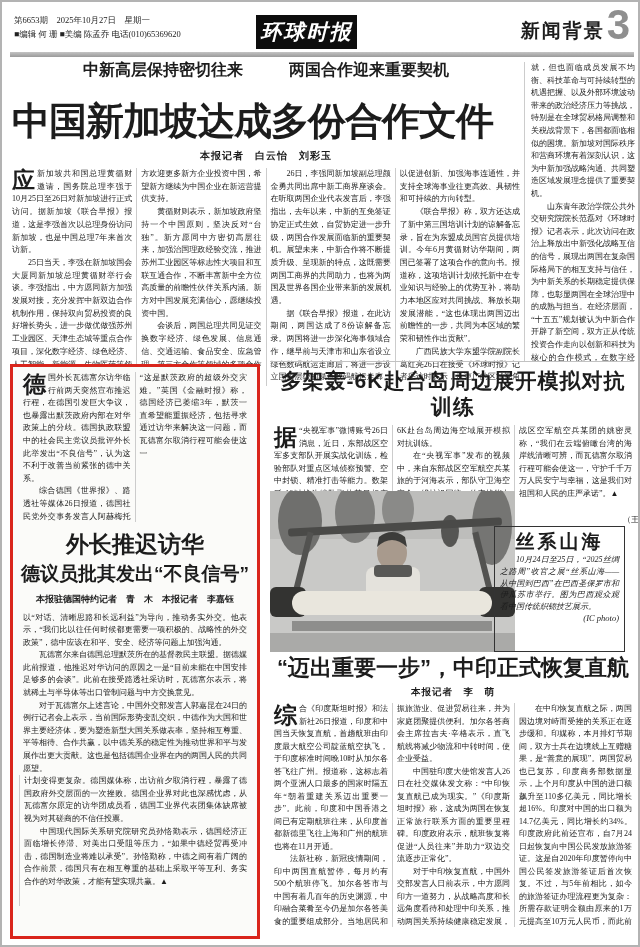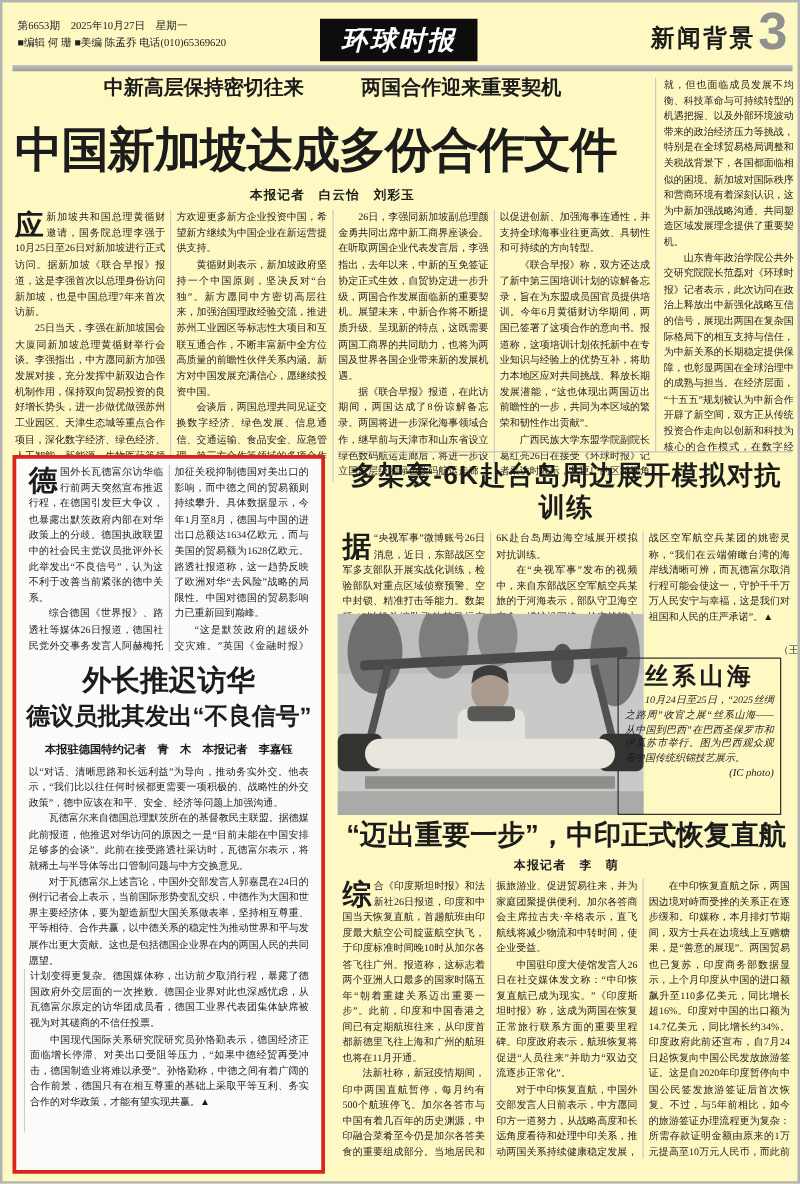--- a/index.html
+++ b/index.html
@@ -1,26 +1,26 @@
 <!DOCTYPE html>
 <html lang="zh"><head>
 <meta charset="utf-8">
 <style>
   html,body{margin:0;padding:0;background:#ddd;}
-  .page{position:relative;width:640px;height:947px;margin:0 auto;background:#fef9c3;
+  .page{position:relative;width:640px;height:947px;margin:0 auto;background:#ffffff;
         border:2px solid #b3b3b3;box-sizing:border-box;overflow:hidden;
         font-family:"Liberation Serif",serif;color:#1c1c1c;}
   .abs{position:absolute;}
   p{margin:0;text-indent:2em;}
   .cont > p:first-child{text-indent:0;}
   .just{text-align:justify;}
 
   
   .hdr-left{left:12px;top:11px;font-size:8.5px;line-height:14px;color:#222;}
-  .masthead{left:254px;top:13px;width:126px;height:34px;background:#0d0d0d;color:#fff;
+  .masthead{left:254px;top:13px;width:101px;height:34px;background:#0d0d0d;color:#fff;
             display:flex;align-items:center;justify-content:center;
             font-family:Liberation Mono, monospace;font-weight:700;font-size:21px;
             letter-spacing:2px;font-style:italic;}
   .hdr-right{right:8px;top:4px;display:flex;align-items:flex-end;}
   .section-title{font-family:"Liberation Sans",sans-serif;font-weight:800;font-size:19px;letter-spacing:2px;}
   .page-num{font-family:"Liberation Sans",sans-serif;font-weight:800;font-size:42px;
             color:#8f8f8f;line-height:38px;margin-left:2px;}
   .graybar{left:8px;top:50px;width:624px;height:5px;background:linear-gradient(#c4c4c4,#9a9a9a);}
 
   
@@ -119,21 +119,20 @@
       <p>山东青年政治学院公共外交研究院院长范磊对《环球时报》记者表示，此次访问在政治上释放出中新强化战略互信的信号，展现出两国在复杂国际格局下的相互支持与信任，为中新关系的长期稳定提供保障，也彰显两国在全球治理中的成熟与担当。在经济层面，“十五五”规划被认为中新合作开辟了新空间，双方正从传统投资合作走向以创新和科技为核心的合作模式，在数字经济、绿色发展、人工智能等新兴领域的合作有望不断深化，展现出两国面向未来的共同愿景。▲</p>
     </div>
 
   <div class="abs redbox">
     <div class="g-top just">
       <div class="gcol">
         <p style="text-indent:0"><span class="dropcap">德</span><span>国外长瓦德富尔访华临行前两天突然宣布推迟行程，在德国引发巨大争议，也暴露出默茨政府内部在对华政策上的分歧。德国执政联盟中的社会民主党议员批评外长此举发出“不良信号”，认为这不利于改善当前紧张的德中关系。</span></p>
       <p>综合德国《世界报》、路透社等媒体26日报道，德国社民党外交事务发言人阿赫梅托维奇表示，访前取消行程不利于改善德中关系。“尤其在全球局势紧张的背景下，与中国保持直接对话尤为重要。”他呼吁德国重新思考对华战略，强调应</p>
         </div>
       <div class="gcol cont">
-          <p>加征关税抑制德国对美出口的影响，而中德之间的贸易额则持续攀升。具体数据显示，今年1月至8月，德国与中国的进出口总额达1634亿欧元，而与美国的贸易额为1628亿欧元。路透社报道称，这一趋势反映了欧洲对华“去风险”战略的局限性。中国对德国的贸易影响力已重新回到巅峰。</p>
           <p>“这是默茨政府的超级外交灾难。”英国《金融时报》称，德国经济已萎缩3年，默茨一直希望能重振经济，包括寻求通过访华来解决这一问题，而瓦德富尔取消行程可能会使这一</p>
         </div>
     </div>
     <div class="g-headline g-h1">外长推迟访华</div>
     <div class="g-headline g-h2" style="margin-top:3px">德议员批其发出“不良信号”</div>
     <div class="g-byline">本报驻德国特约记者　青　木　本报记者　李嘉钰</div>
     <div class="g-body just">
       <div class="gcol cont">
           <p>以“对话、清晰思路和长远利益”为导向，推动务实外交。他表示，“我们比以往任何时候都更需要一项积极的、战略性的外交政策”，德中应该在和平、安全、经济等问题上加强沟通。</p>
           <p>瓦德富尔来自德国总理默茨所在的基督教民主联盟。据德媒此前报道，他推迟对华访问的原因之一是“目前未能在中国安排足够多的会谈”。此前在接受路透社采访时，瓦德富尔表示，将就稀土与半导体等出口管制问题与中方交换意见。</p>

